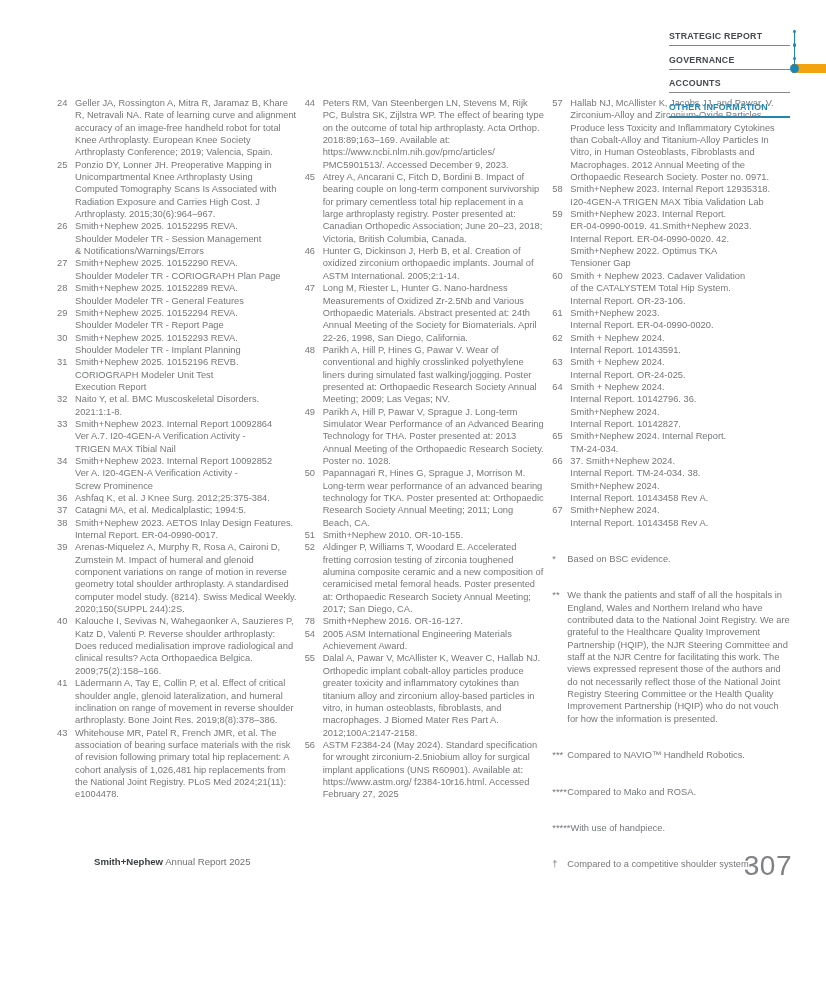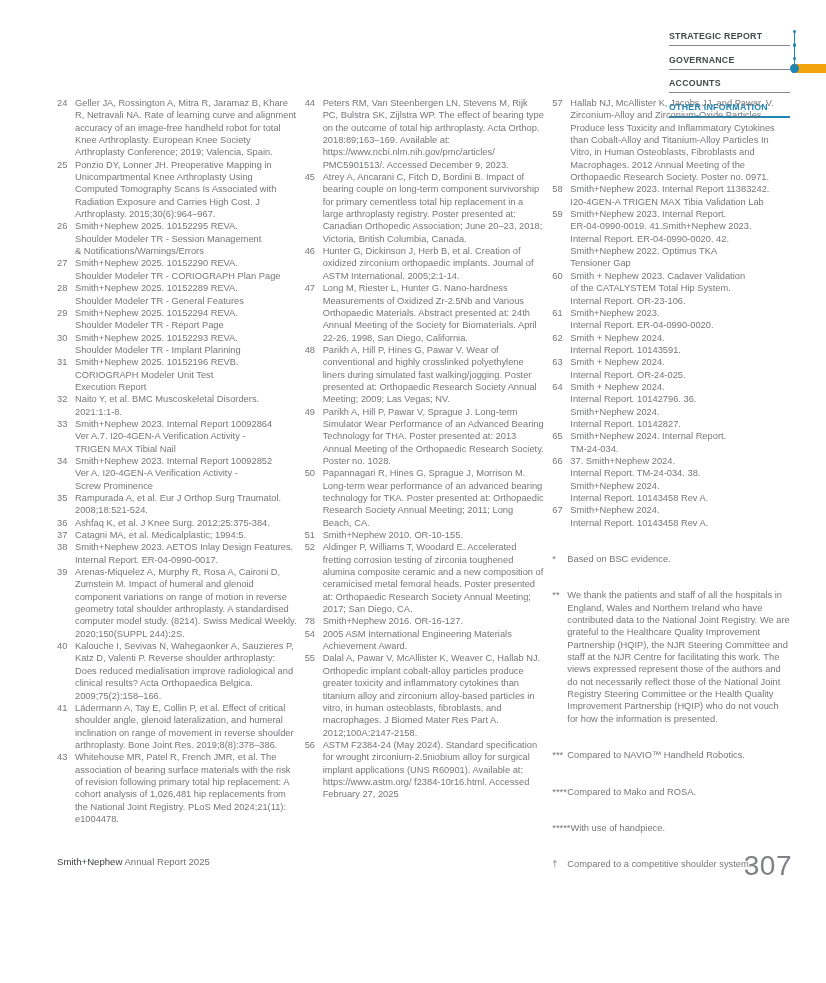--- a/index.html
+++ b/index.html
@@ -55,21 +55,21 @@
   
   .footnotes{margin-top:13px;}
   .footnote{padding-left:15px;text-indent:-15px;margin-top:24px;}
   .fn-marker{display:inline-block;min-width:15px;text-indent:0;}
 
   
   .footer-left{
     position:absolute;left:57px;bottom:24px;
     font-size:9.6px;color:#6F7174;
   }
-  .footer-brand{font-weight:400;color:#3B3E42;}
+  .footer-brand{font-weight:700;color:#3B3E42;margin-left:37px;}
   .page-num{
     position:absolute;right:34px;bottom:9px;
     font-size:28px;color:#7F8184;letter-spacing:0.5px;
   }
 </style>
 </head>
 <body>
 
 <div class="page">
 
@@ -164,24 +164,20 @@
 TRIGEN MAX Tibial Nail</span>
         </div>
 
         <div class="ref">
           <span class="ref-num">34</span>
           <span class="ref-text">Smith+Nephew 2023. Internal Report 10092852
 Ver A. I20-4GEN-A Verification Activity -
 Screw Prominence</span>
         </div>
 
-        <div class="ref">
-          <span class="ref-num">35</span>
-          <span class="ref-text">Rampurada A, et al. Eur J Orthop Surg Traumatol. 2008;18:521-524.</span>
-        </div>
 
         <div class="ref">
           <span class="ref-num">36</span>
           <span class="ref-text">Ashfaq K, et al. J Knee Surg. 2012;25:375-384.</span>
         </div>
 
         <div class="ref">
           <span class="ref-num">37</span>
           <span class="ref-text">Catagni MA, et al. Medicalplastic; 1994:5.</span>
         </div>
@@ -284,21 +280,21 @@
     <div class="col">
       <div>
 
           <div class="ref">
             <span class="ref-num">57</span>
             <span class="ref-text">Hallab NJ, McAllister K, Jacobs JJ, and Pawar, V. Zirconium-Alloy and Zirconium-Oxide Particles Produce less Toxicity and Inflammatory Cytokines than Cobalt-Alloy and Titanium-Alloy Particles In Vitro, in Human Osteoblasts, Fibroblasts and Macrophages. 2012 Annual Meeting of the Orthopaedic Research Society. Poster no. 0971.</span>
           </div>
 
           <div class="ref">
             <span class="ref-num">58</span>
-            <span class="ref-text">Smith+Nephew 2023. Internal Report 11383242.
+            <span class="ref-text">Smith+Nephew 2023. Internal Report 12935318.
 I20-4GEN-A TRIGEN MAX Tibia Validation Lab</span>
           </div>
 
           <div class="ref">
             <span class="ref-num">59</span>
             <span class="ref-text">Smith+Nephew 2023. Internal Report.
 ER-04-0990-0019. 41.Smith+Nephew 2023.
 Internal Report. ER-04-0990-0020. 42.
 Smith+Nephew 2022. Optimus TKA
 Tensioner Gap</span>

